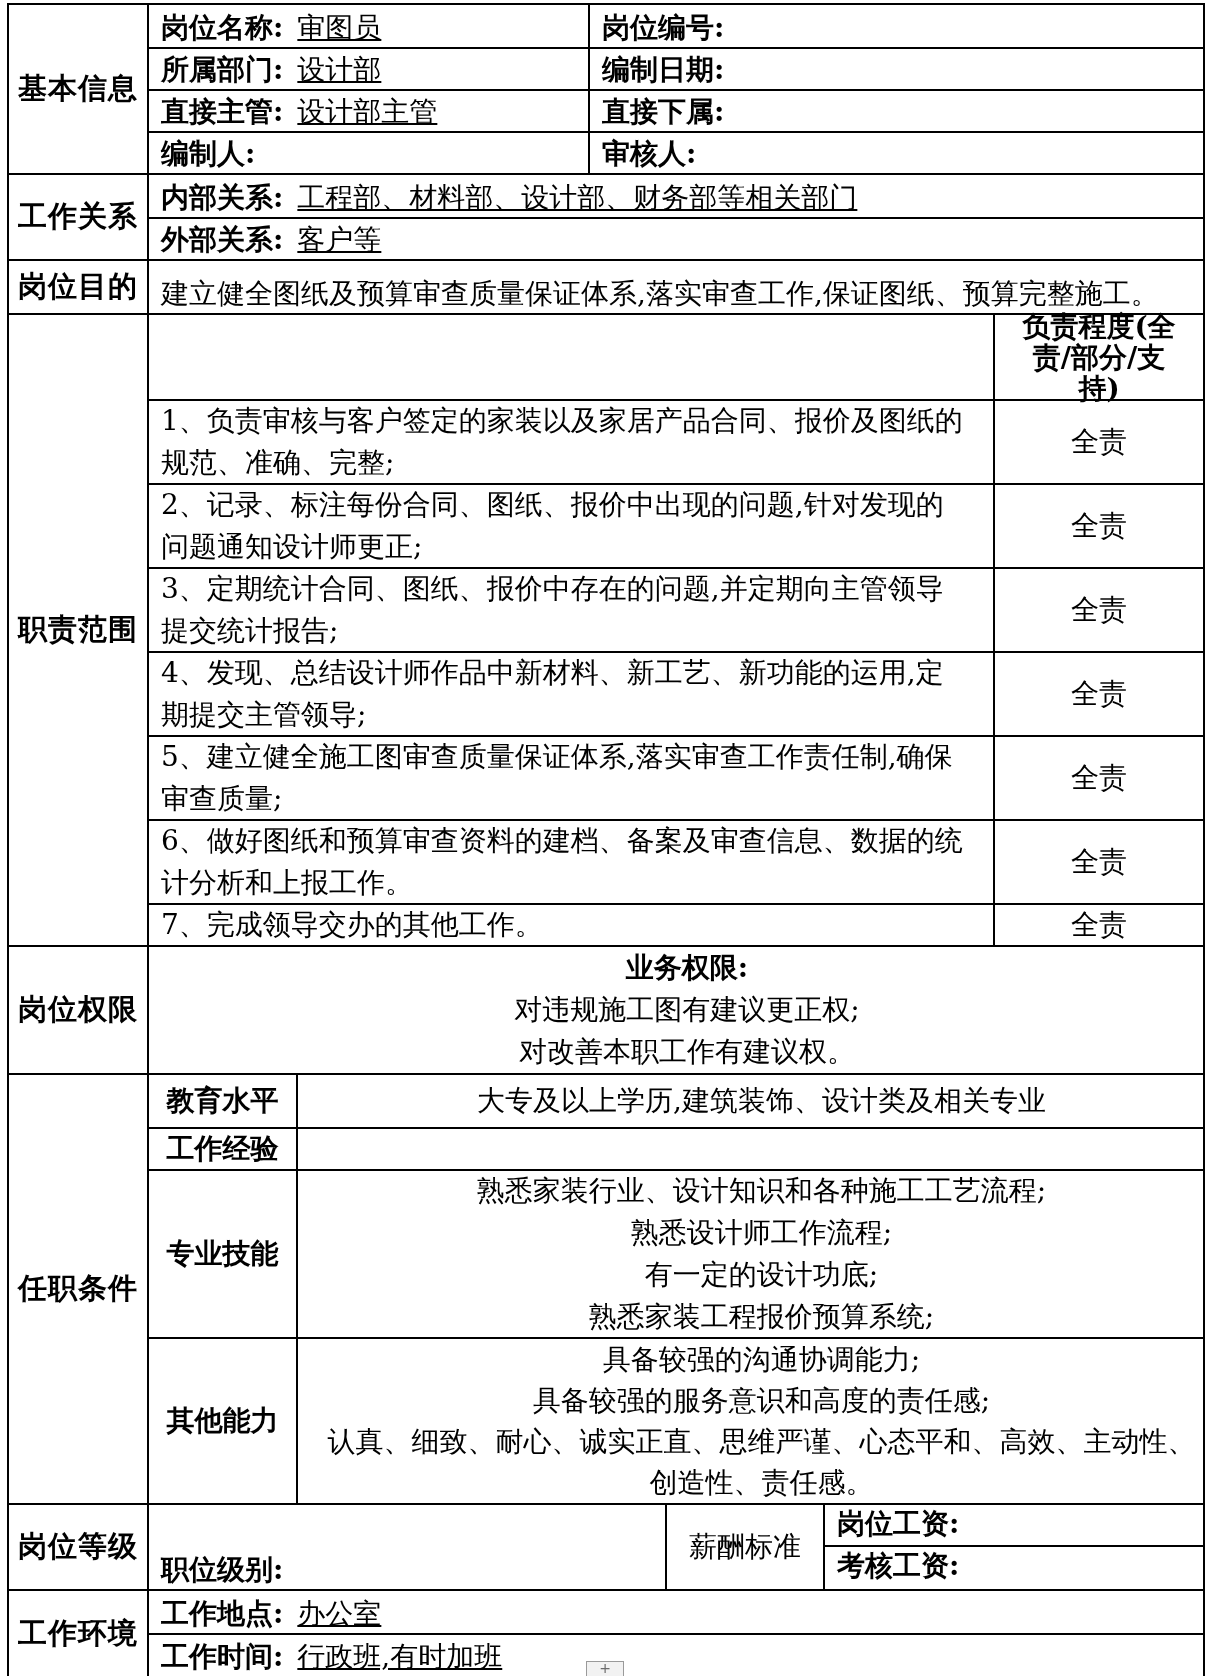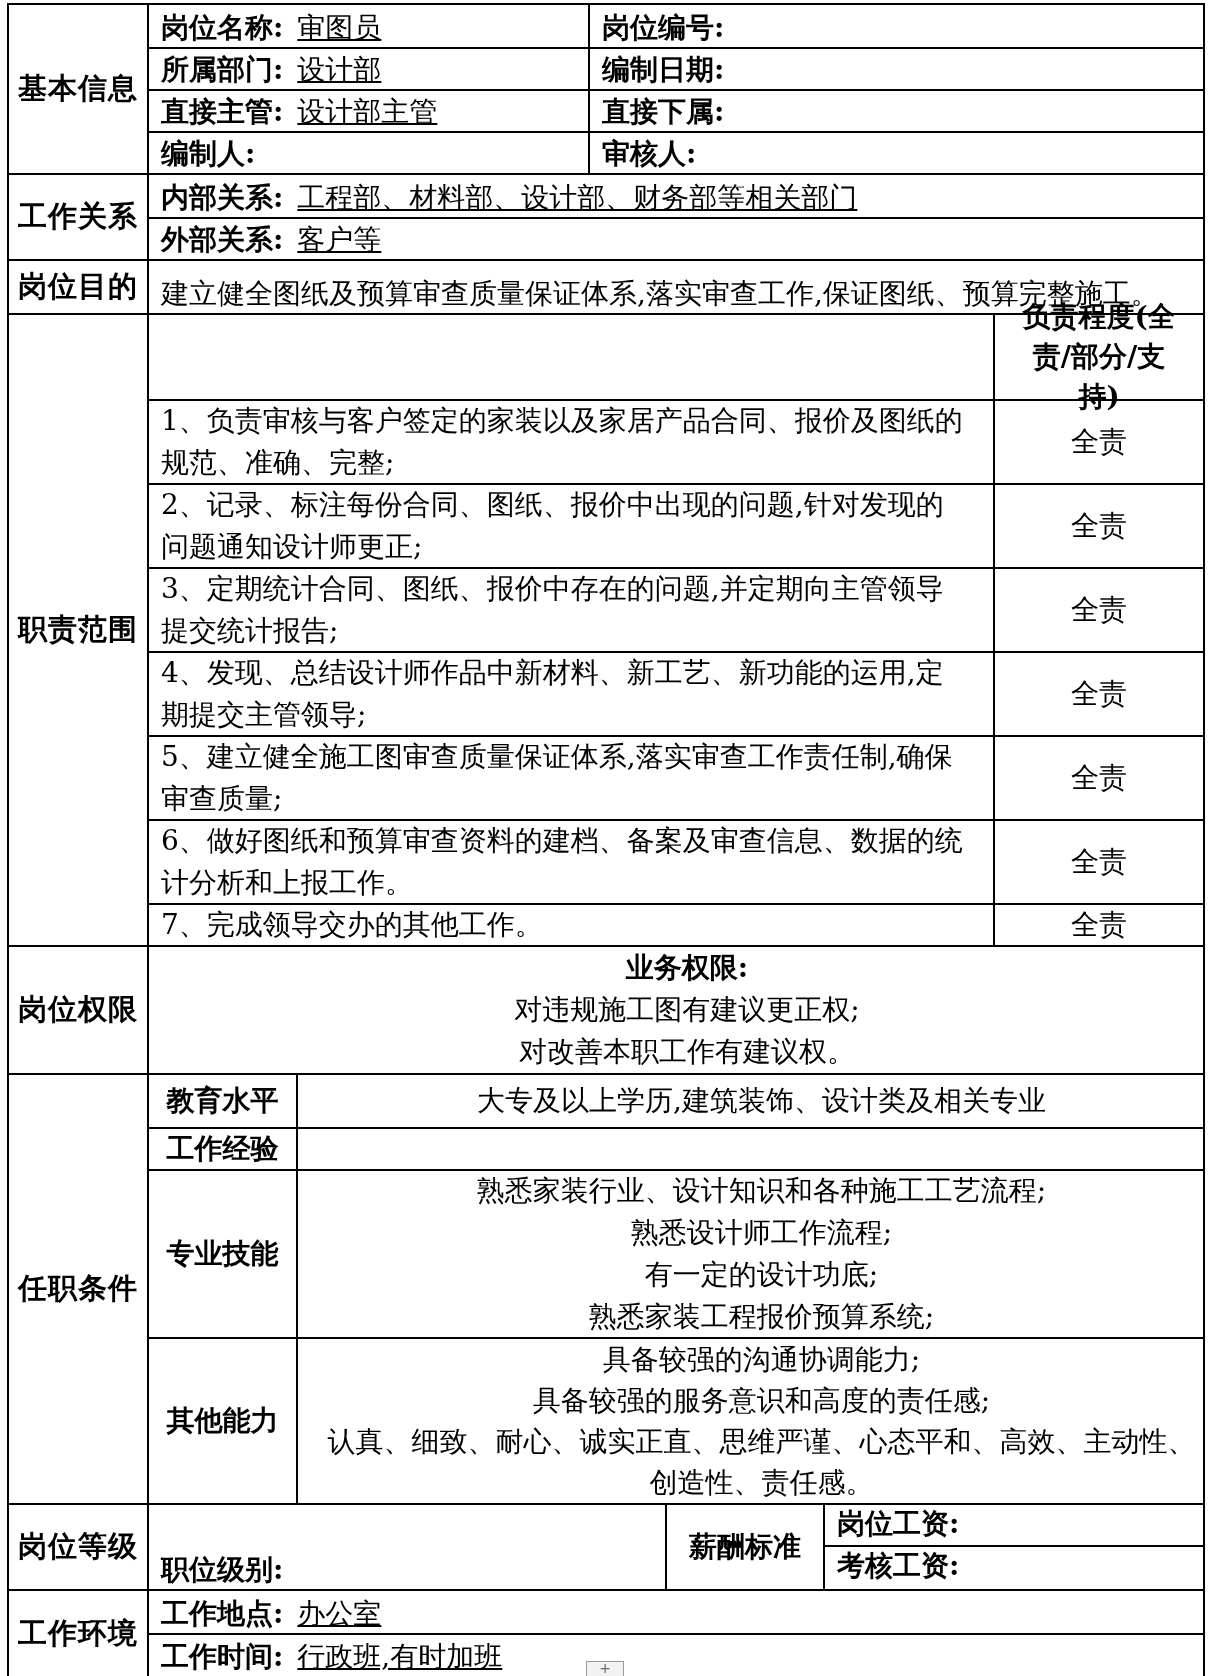--- a/index.html
+++ b/index.html
@@ -52,21 +52,21 @@
     padding:0 24px 0 12px;
     display:flex;flex-direction:column;justify-content:center;
     line-height:42px;
   }
   .resp-deg{
     flex:1;display:flex;align-items:center;justify-content:center;
     text-align:center;
   }
   .deg-hdr{
     font-weight:bold;
-    line-height:40px;
+    line-height:31px;
     word-break:break-all;
     padding:0 19px;
     box-sizing:border-box;
   }
   
   .lines{
     display:flex;flex-direction:column;justify-content:center;
     padding-left:22px;box-sizing:border-box;flex:1;min-width:0;text-align:center;
   }
   .lines .line{line-height:42px;}
@@ -75,21 +75,21 @@
   .qual-lbl{
     flex:0 0 149px;border-right:2px solid #000;
     display:flex;align-items:center;justify-content:center;
     font-weight:bold;box-sizing:border-box;text-align:center;
   }
   
   .grade-pos{flex:0 0 518px;border-right:2px solid #000;}
   .grade-salary{
     flex:0 0 158px;border-right:2px solid #000;
     display:flex;align-items:center;justify-content:center;
-    font-weight:bold;box-sizing:border-box;text-align:center;
+    font-weight:normal;box-sizing:border-box;text-align:center;
   }
   .grade-right{flex:1;display:flex;flex-direction:column;}
   .grade-right .gr{box-sizing:border-box;display:flex;align-items:flex-start;padding-left:12px;height:40px;}
   .grade-right .gr + .gr{border-top:2px solid #000;height:42px;}
   
   .plus-btn{
     position:absolute;
     left:586px;top:1661px;
     width:38px;height:16px;
     background:#f2f2f2;

